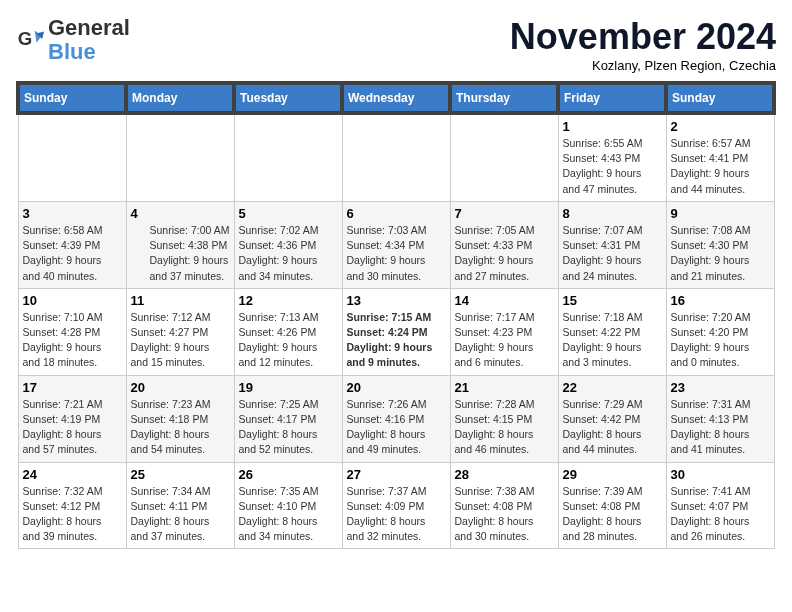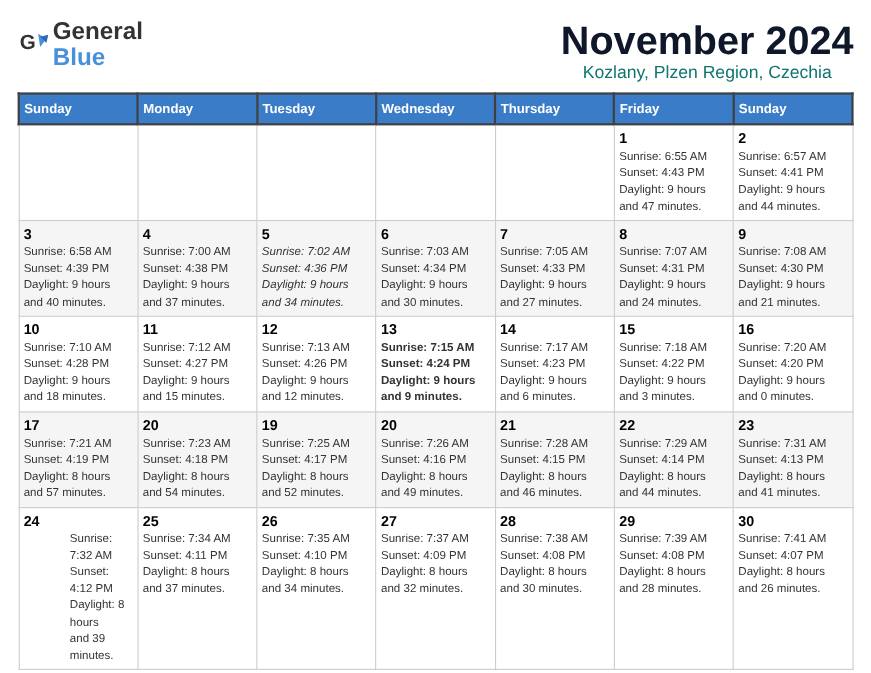--- a/index.html
+++ b/index.html
@@ -32,37 +32,36 @@
       width: 28px;
       height: 28px;
     }
     .title-block { text-align: right; }
     .month-title {
       font-size: 36px;
       font-weight: bold;
       color: #0f172a;
     }
     .location {
-      font-size: 16px;
-      color: #0f766e;
-      text-align: center;
+      font-size: 13px;
+      color: #000000;
     }
     .calendar {
       width: 100%;
       border-collapse: collapse;
       font-size: 11px;
     }
     .calendar th {
       background: #3a7cc7;
       color: #fff;
       padding: 6px 4px;
       text-align: left;
       font-size: 12px;
       font-weight: bold;
-      border: 2px solid #404040;
+      border: 4px solid #404040;
     }
     .calendar td {
       border: 1px solid #ccc;
       vertical-align: top;
       padding: 4px;
       width: calc(100% / 7);
       min-height: 70px;
       background: #fff;
     }
     .calendar tr:nth-child(even) td {
@@ -139,28 +138,28 @@
       <tr>
         <td>
           <span class="day-num">3</span>
           <div class="day-info" style="white-space: pre-line;">Sunrise: 6:58 AM
 Sunset: 4:39 PM
 Daylight: 9 hours
 and 40 minutes.</div>
         </td>
         <td>
           <span class="day-num">4</span>
-          <div class="day-info" style="white-space: pre-line;">Sunrise: 7:00 AM
+          <div class="day-info" style="white-space: pre-line; margin-left: 19px;">Sunrise: 7:00 AM
 Sunset: 4:38 PM
 Daylight: 9 hours
 and 37 minutes.</div>
         </td>
         <td>
           <span class="day-num">5</span>
-          <div class="day-info" style="white-space: pre-line; font-style: italic;">Sunrise: 7:02 AM
+          <div class="day-info" style="white-space: pre-line;">Sunrise: 7:02 AM
 Sunset: 4:36 PM
 Daylight: 9 hours
 and 34 minutes.</div>
         </td>
         <td>
           <span class="day-num">6</span>
           <div class="day-info" style="white-space: pre-line;">Sunrise: 7:03 AM
 Sunset: 4:34 PM
 Daylight: 9 hours
 and 30 minutes.</div>
@@ -270,36 +269,36 @@
         <td>
           <span class="day-num">21</span>
           <div class="day-info" style="white-space: pre-line;">Sunrise: 7:28 AM
 Sunset: 4:15 PM
 Daylight: 8 hours
 and 46 minutes.</div>
         </td>
         <td>
           <span class="day-num">22</span>
           <div class="day-info" style="white-space: pre-line;">Sunrise: 7:29 AM
-Sunset: 4:14 PM
+Sunset: 4:42 PM
 Daylight: 8 hours
 and 44 minutes.</div>
         </td>
         <td>
           <span class="day-num">23</span>
           <div class="day-info" style="white-space: pre-line;">Sunrise: 7:31 AM
 Sunset: 4:13 PM
 Daylight: 8 hours
 and 41 minutes.</div>
         </td>
       </tr>
       <tr>
         <td>
           <span class="day-num">24</span>
-          <div class="day-info" style="white-space: pre-line; margin-left: 42px;">Sunrise: 7:32 AM
+          <div class="day-info" style="white-space: pre-line;">Sunrise: 7:32 AM
 Sunset: 4:12 PM
 Daylight: 8 hours
 and 39 minutes.</div>
         </td>
         <td>
           <span class="day-num">25</span>
           <div class="day-info" style="white-space: pre-line;">Sunrise: 7:34 AM
 Sunset: 4:11 PM
 Daylight: 8 hours
 and 37 minutes.</div>

